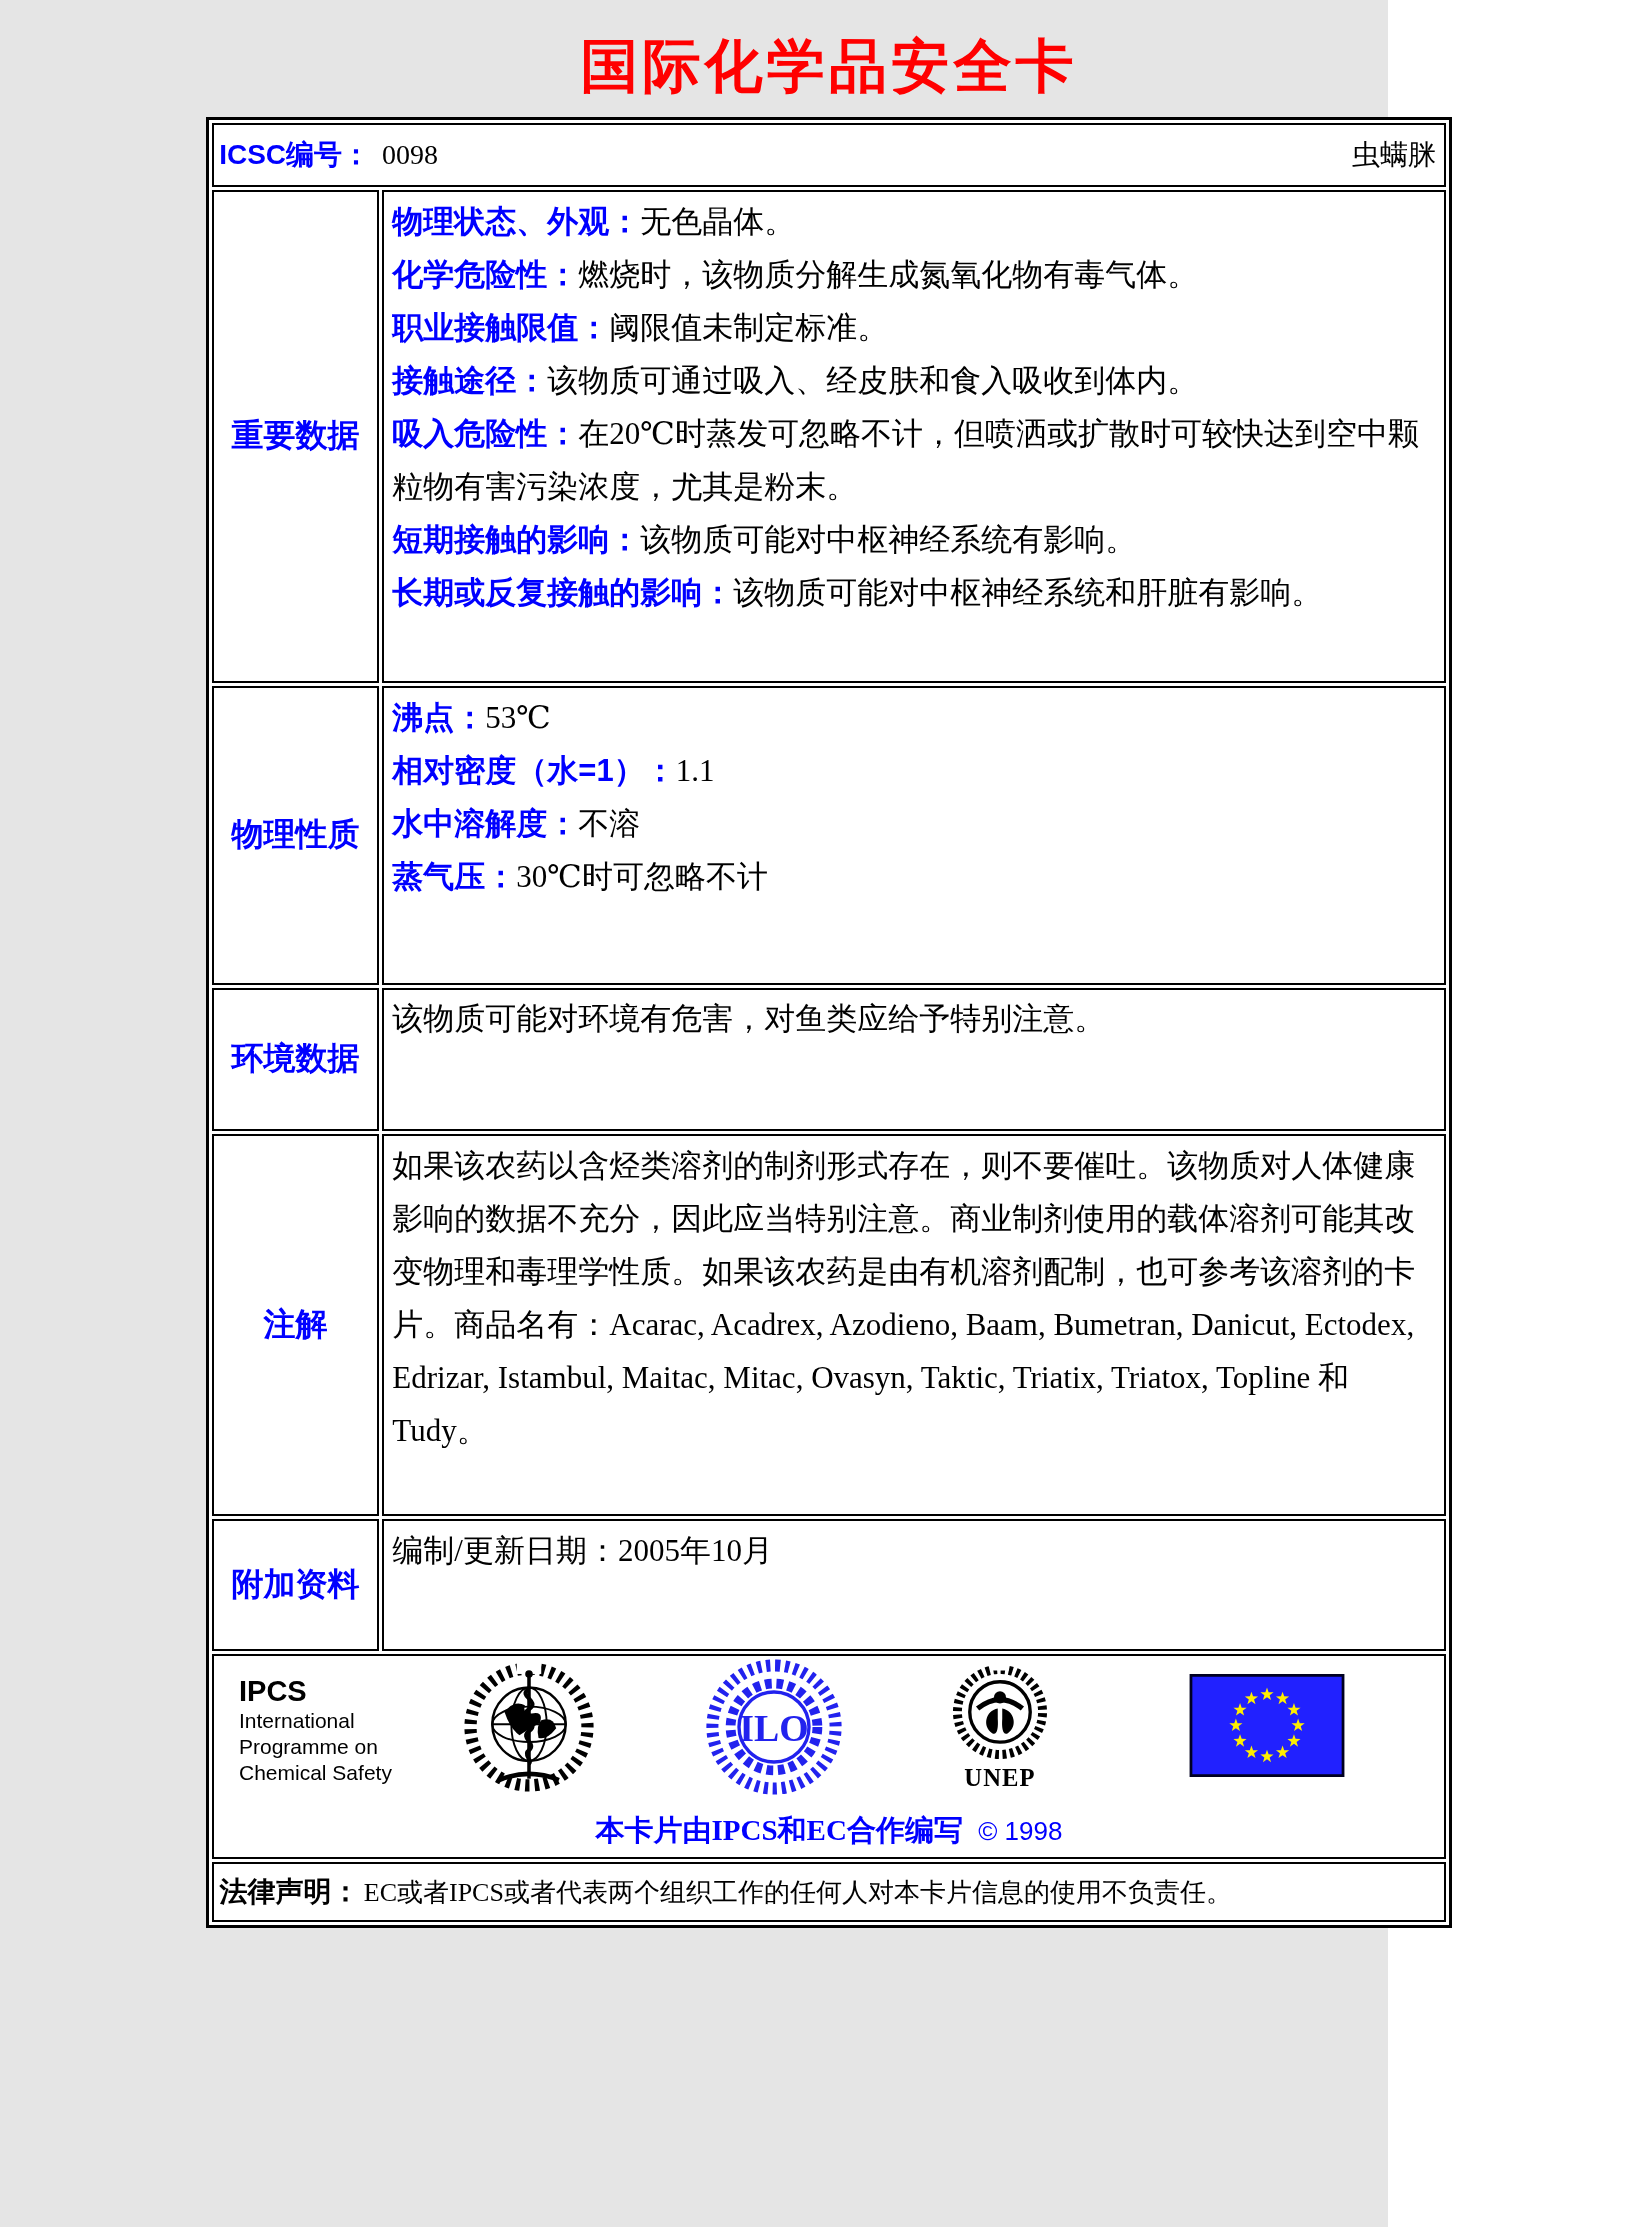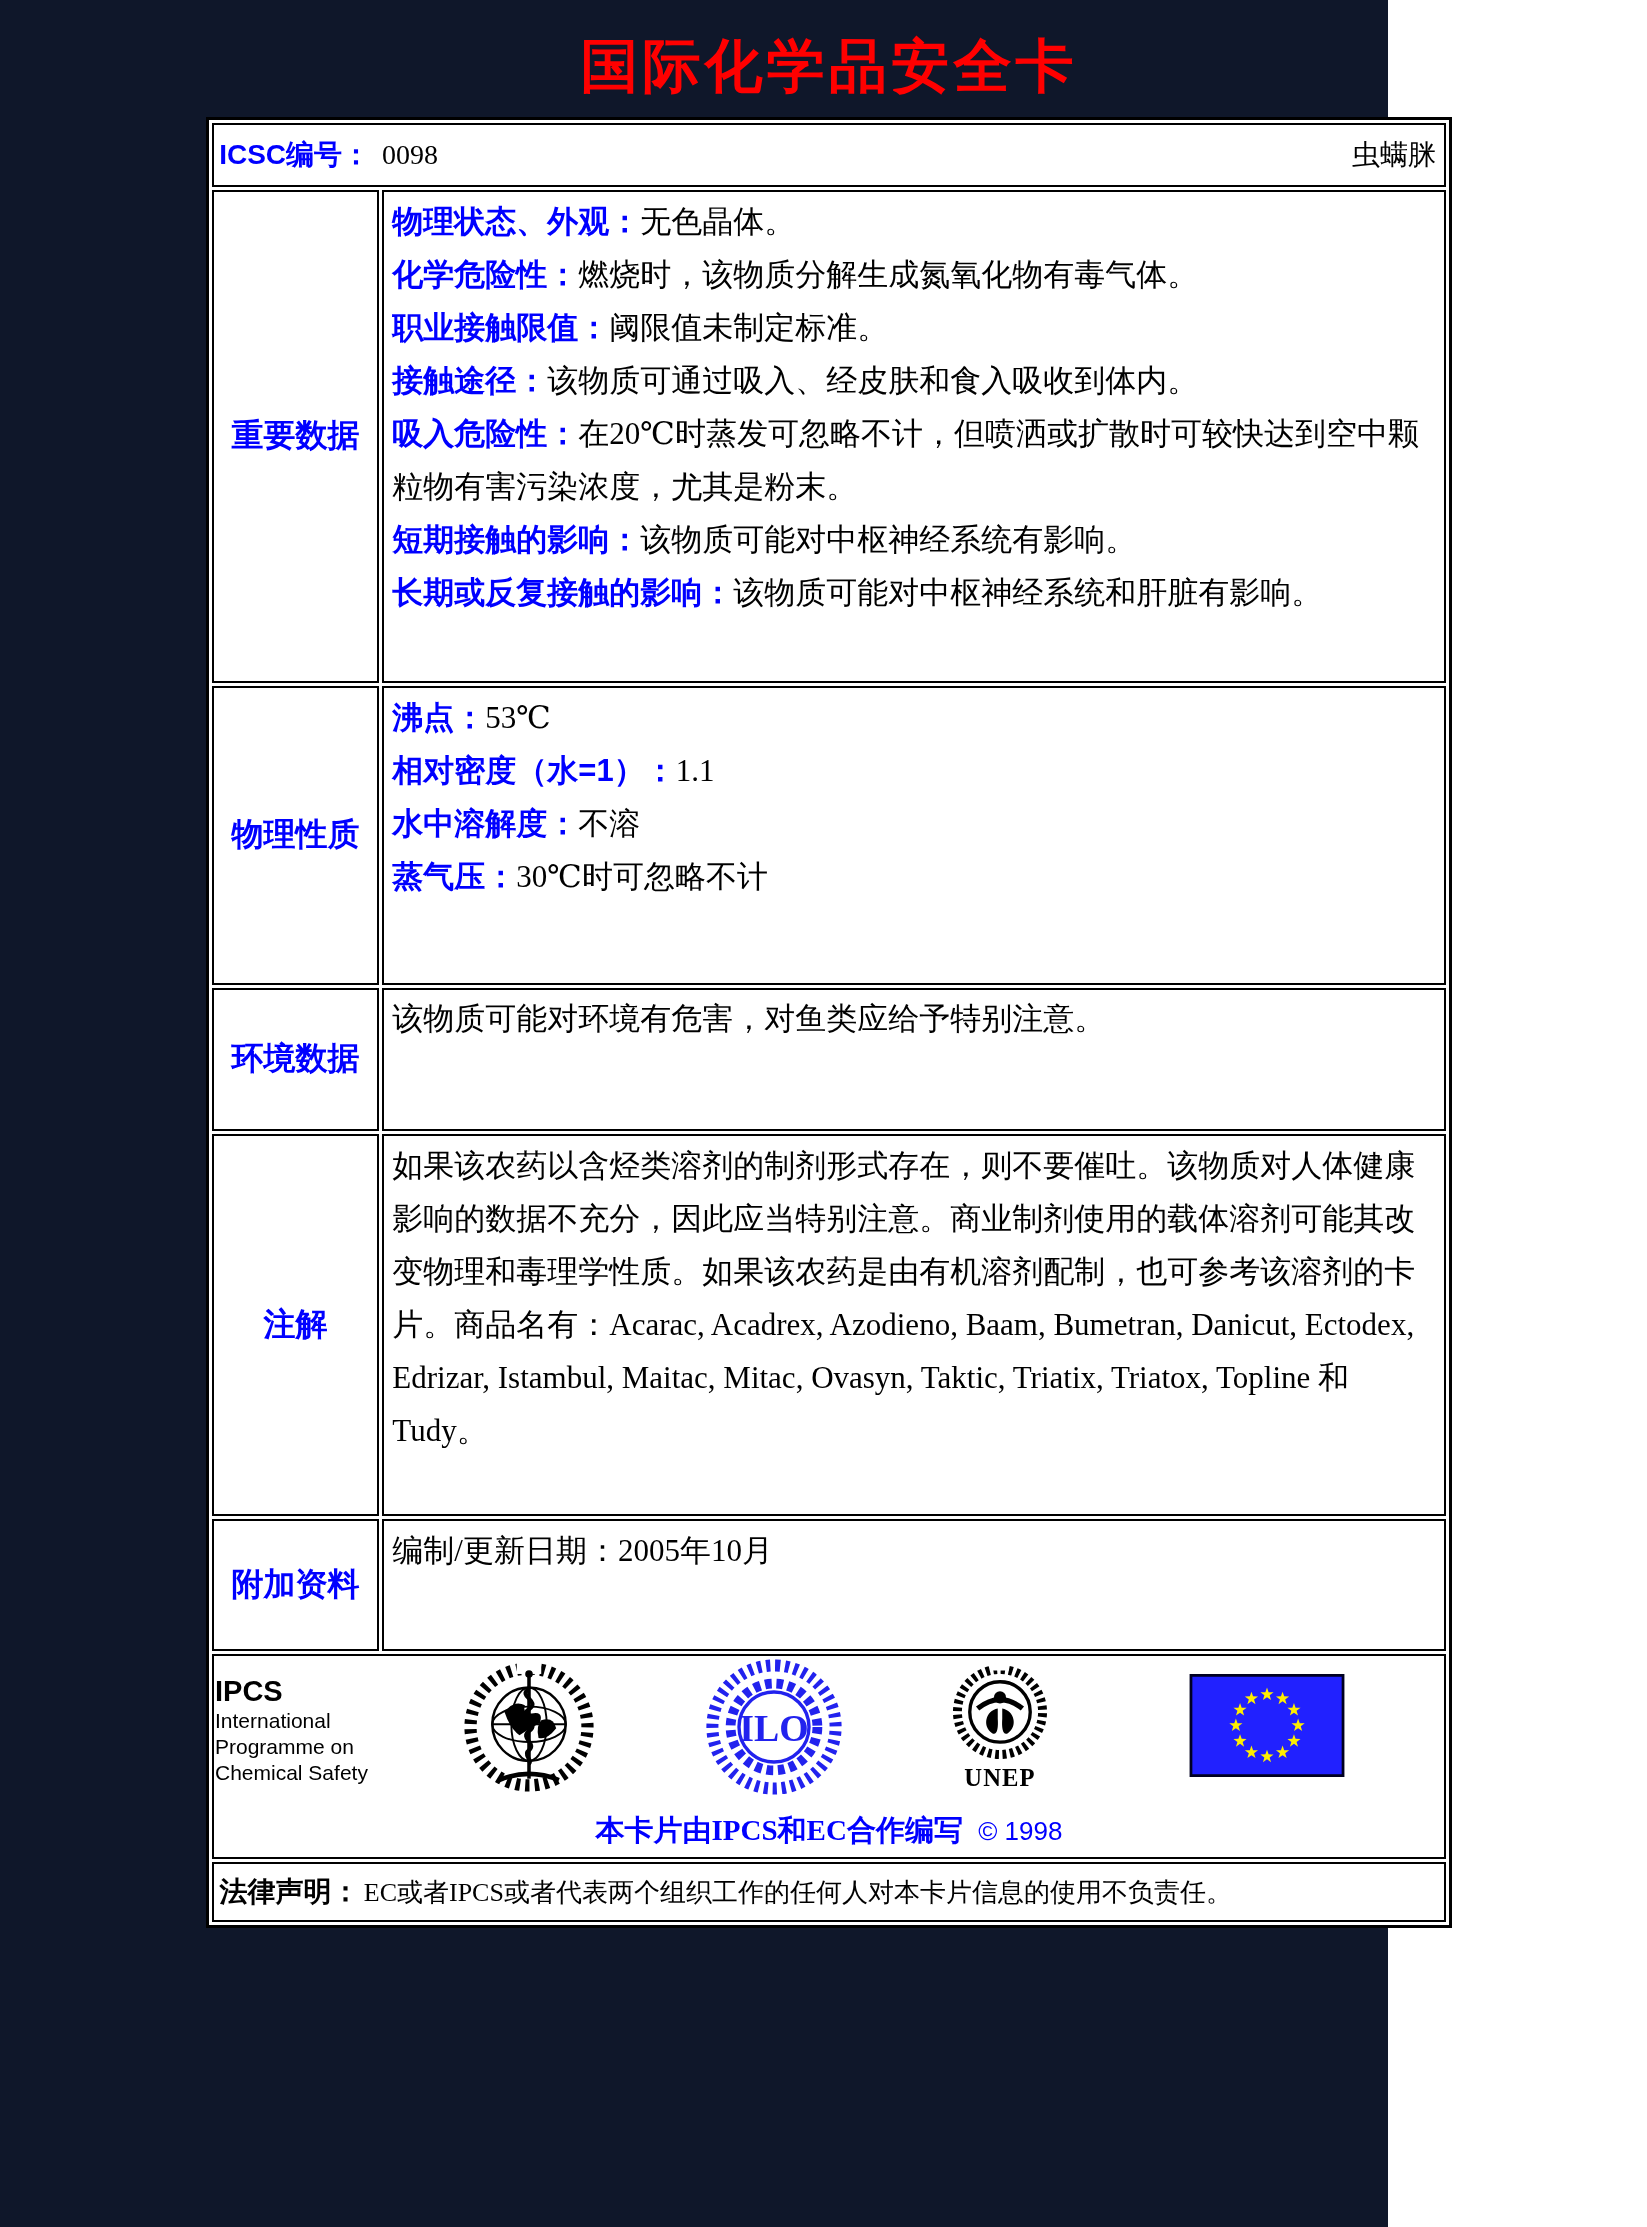--- a/index.html
+++ b/index.html
@@ -1,20 +1,20 @@
 <!DOCTYPE html>
 <html style="font-size:11px"><head>
 <meta charset="utf-8">
 <style>
   html,body { margin:0; padding:0; background:#ffffff; }
   .page {
     position: relative;
     width: 1388px;
     height: 2227px;
-    background: #0f172a;
+    background: #e5e5e5;
     font-family: "Liberation Serif", "DejaVu Serif", serif;
     color: #000;
   }
   .sans  { font-family: "Liberation Sans", "DejaVu Sans", sans-serif; }
   .serif { font-family: "Liberation Serif", "DejaVu Serif", serif; }
 
   .card-title {
     position: absolute;
     left: 206px; top: 28px; width: 1246px;
     text-align: center;
@@ -73,21 +73,21 @@
   }
   .kv .v { color: #000; }
 
   td.r-important { height: 486px; }
   td.r-physical  { height: 292px; }
   td.r-environment { height: 137px; }
   td.r-notes     { height: 375px; }
   td.r-additional{ height: 125px; }
 
   td.logos-cell { height: 201px; position: relative; padding: 0; }
-  .ipcs-block { position: absolute; left: 1px; top: 19.4px; width: 208px; color:#000; }
+  .ipcs-block { position: absolute; left: 25px; top: 19.4px; width: 208px; color:#000; }
   .ipcs-title { font-size: 29px; font-weight: bold; line-height: 33px; }
   .ipcs-line  { font-size: 21px; line-height: 26px; }
   .logo { position: absolute; }
   .logo-who  { left: 247px; top: 2.8px; }
   .logo-ilo  { left: 490px; top: 1.4px; }
   .logo-unep { left: 730px; top: 4.2px; }
   .logo-eu   { left: 975px; top: 18px; }
   .credit-line {
     position: absolute; left: 0; bottom: 5.6px; width: 100%;
     text-align: center; white-space: nowrap;

